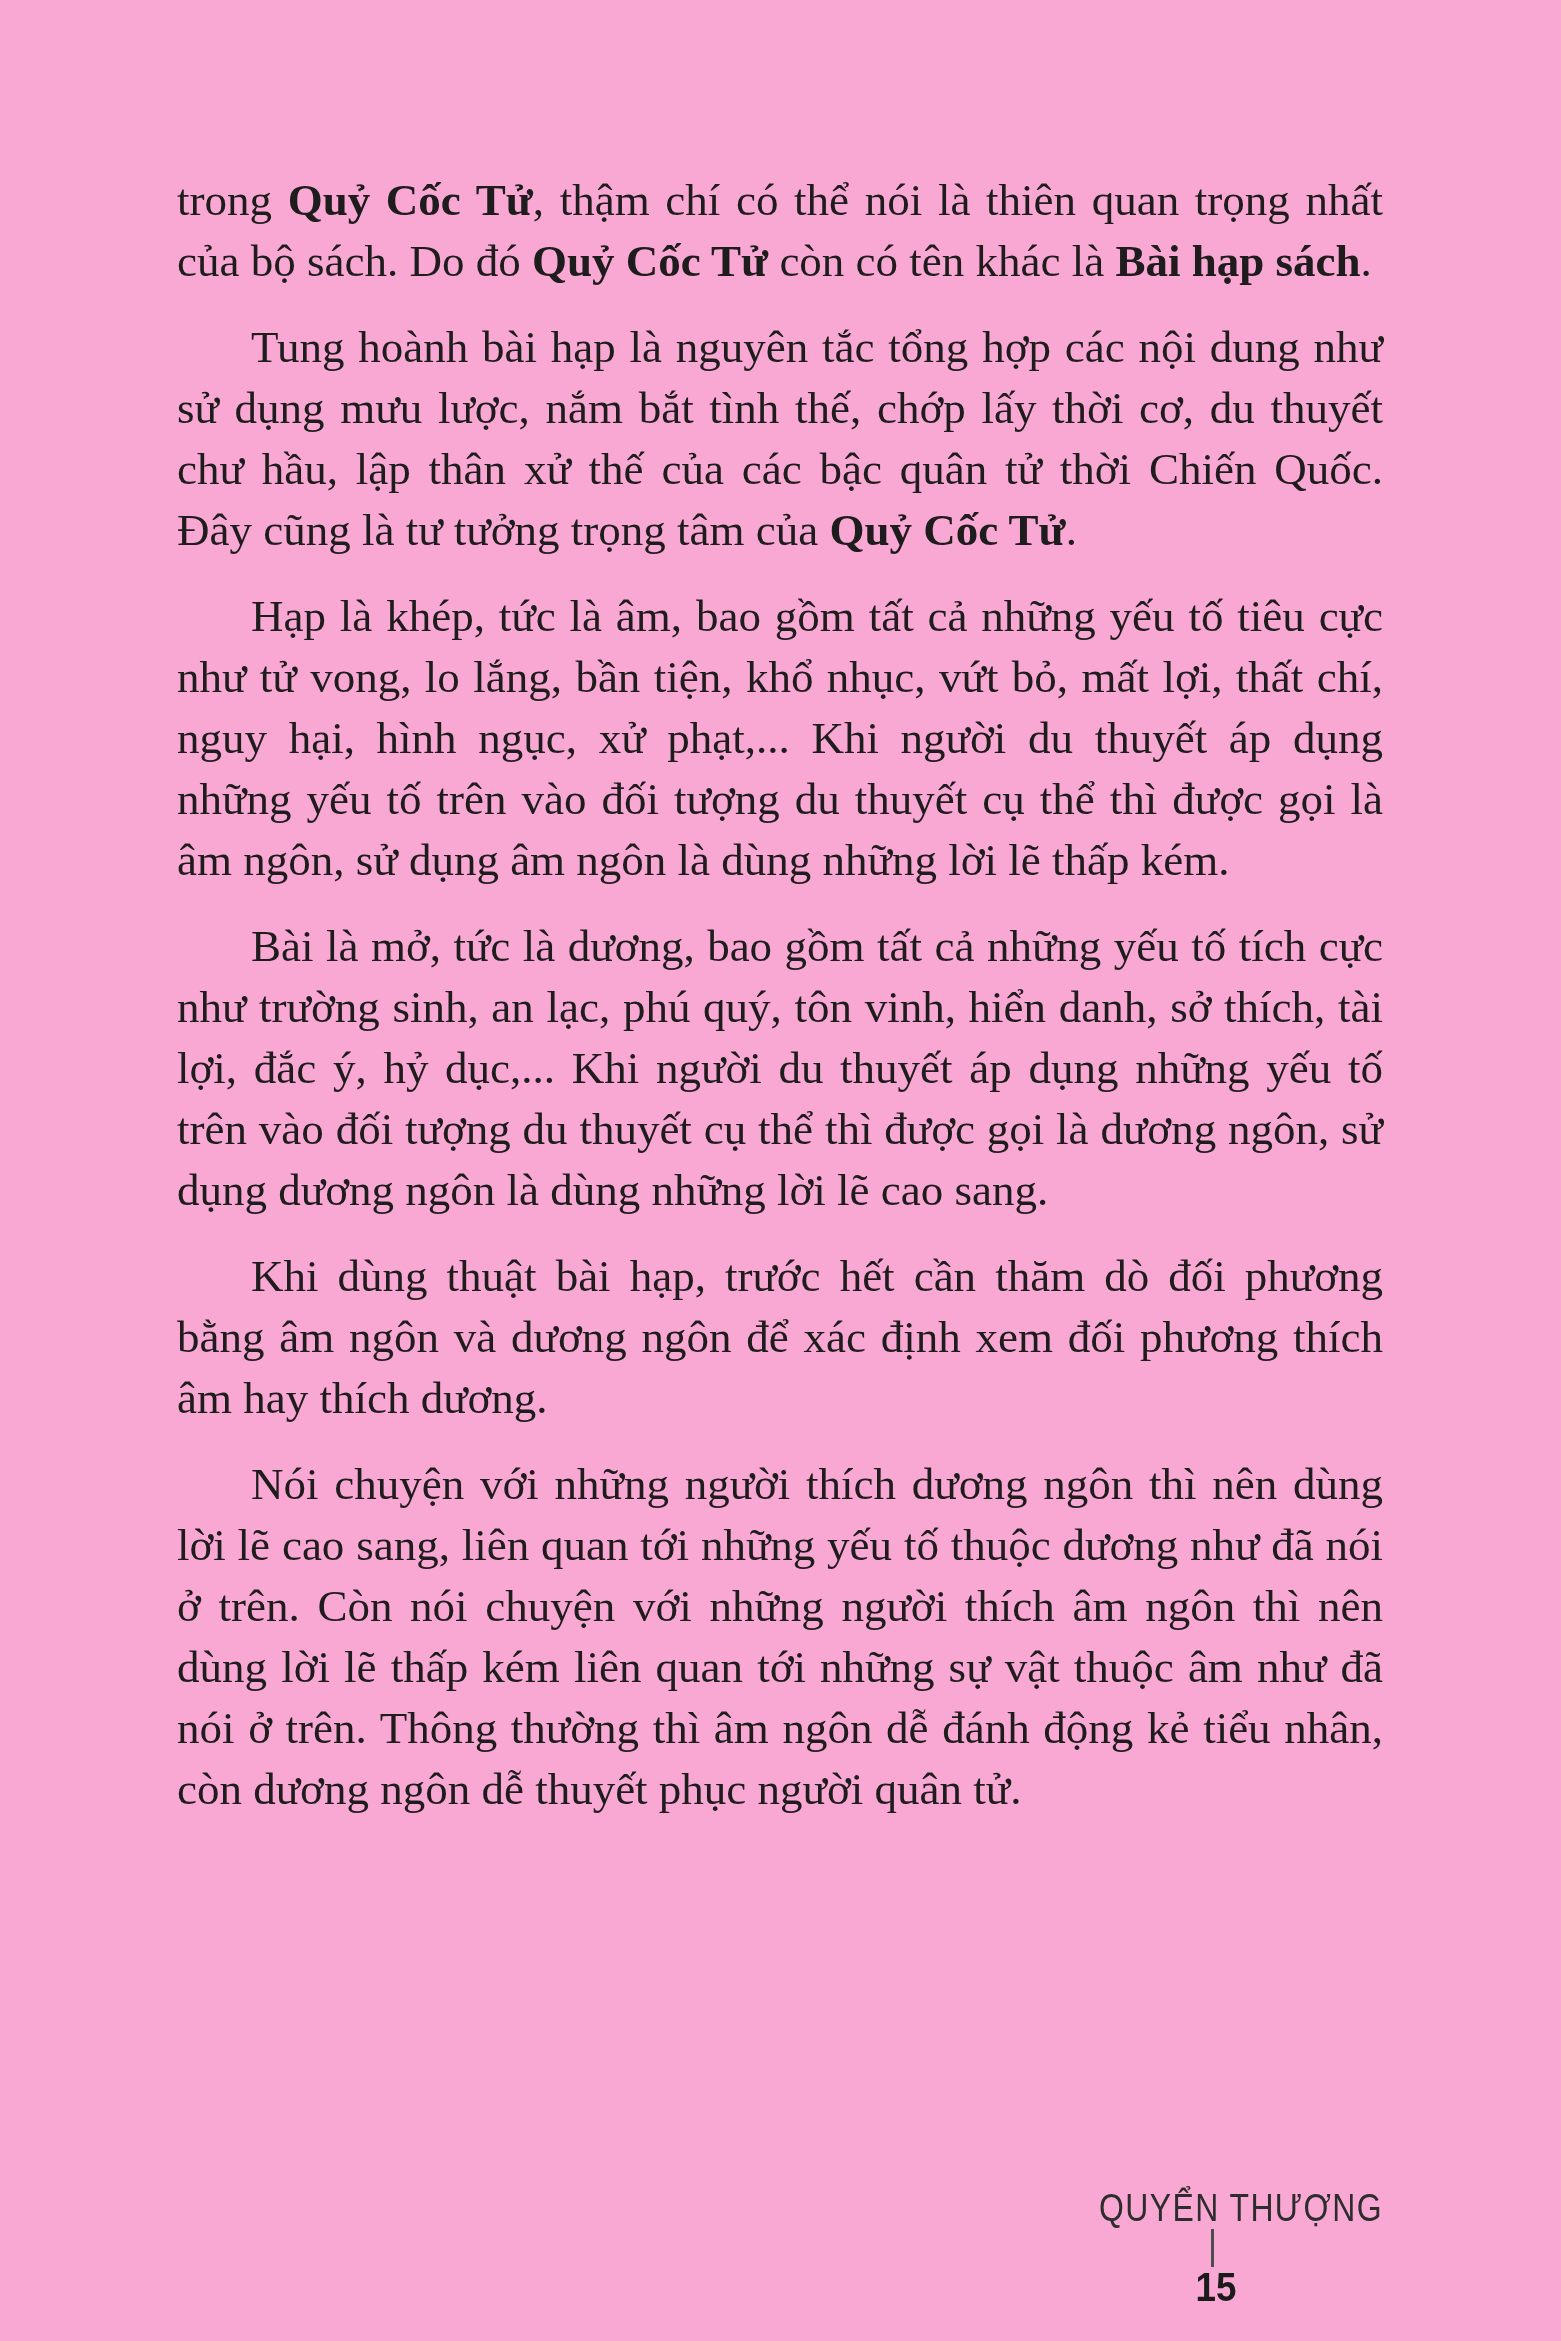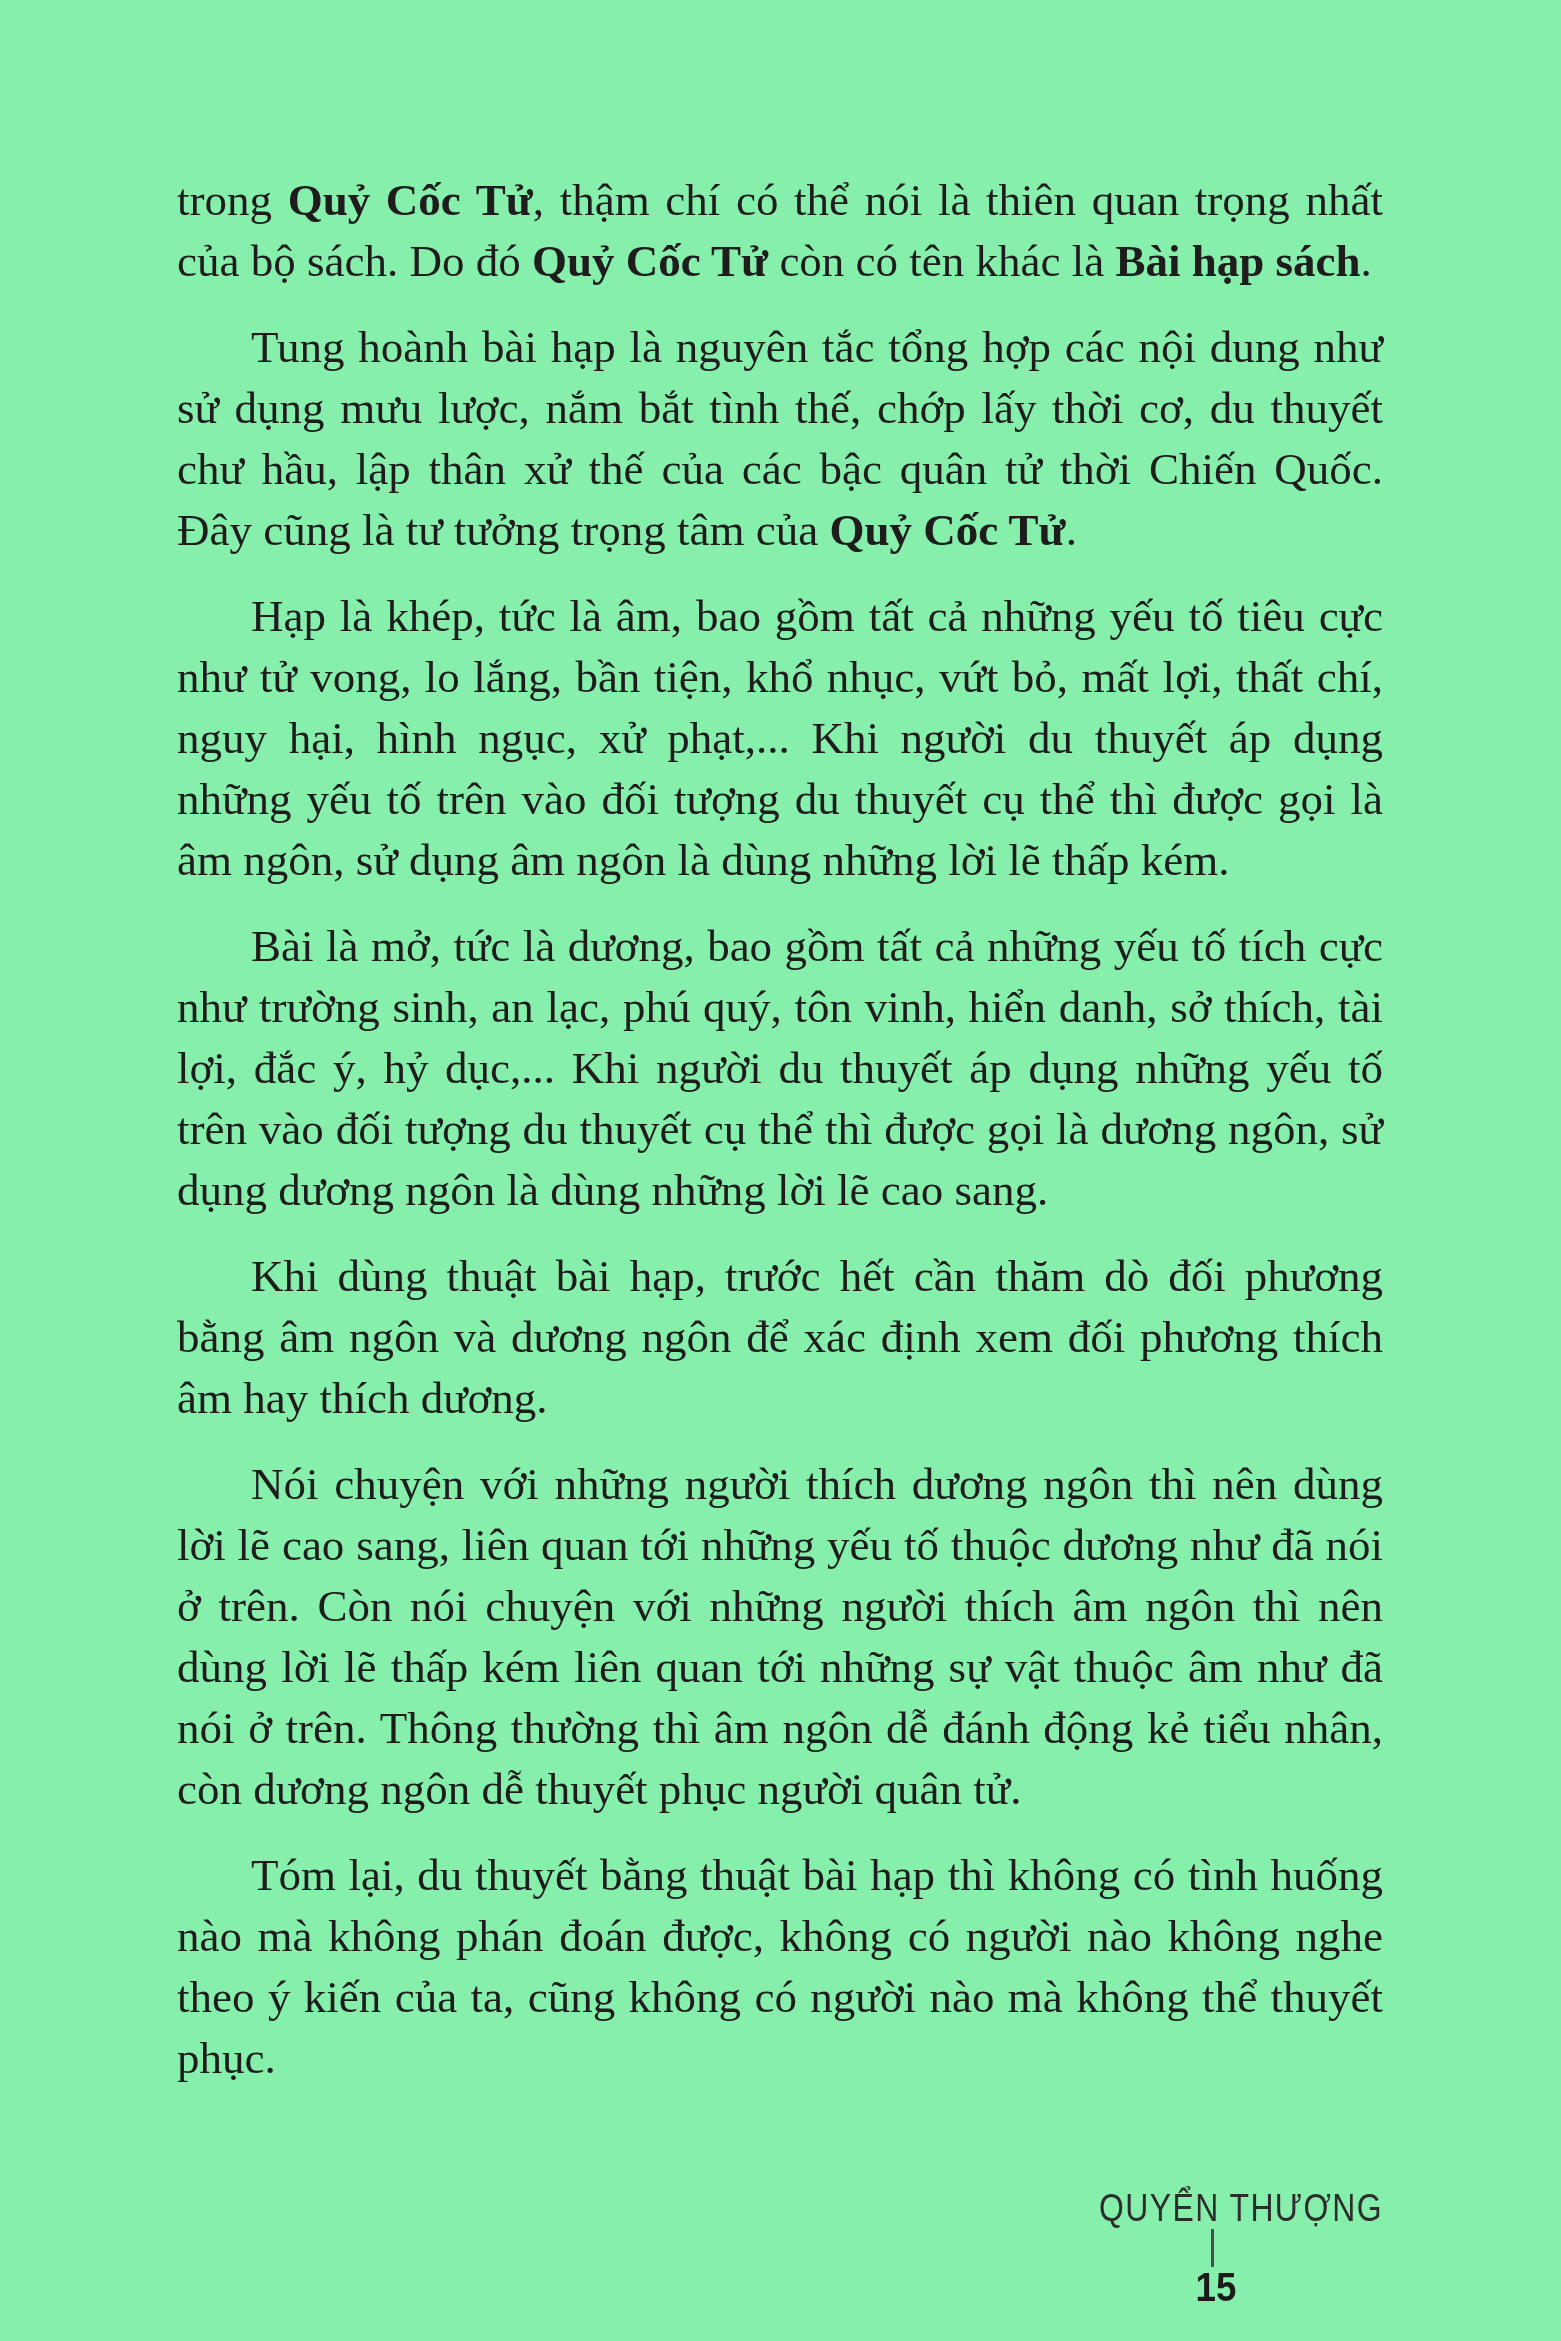--- a/index.html
+++ b/index.html
@@ -4,21 +4,21 @@
 <style>
   html, body {
     margin: 0;
     padding: 0;
     background: #ffffff;
   }
   .page {
     position: relative;
     width: 1561px;
     height: 2342px;
-    background: #86efac;
+    background: #f9a8d4;
     overflow: hidden;
   }
   .content {
     position: absolute;
     left: 177px;
     top: 170px;
     width: 1206px;
     font-family: "Liberation Serif", "DejaVu Serif", serif;
     font-size: 45px;
     line-height: 61px;
@@ -78,21 +78,20 @@
 <div class="page">
 
   <div class="content">
 
   <p class="no-indent"><span>trong </span><strong>Quỷ Cốc Tử</strong><span>, thậm chí có thể nói là thiên quan trọng nhất của bộ sách. Do đó </span><strong>Quỷ Cốc Tử</strong><span> còn có tên khác là </span><strong>Bài hạp sách</strong><span>.</span></p>
       <p class=""><span>Tung hoành bài hạp là nguyên tắc tổng hợp các nội dung như sử dụng mưu lược, nắm bắt tình thế, chớp lấy thời cơ, du thuyết chư hầu, lập thân xử thế của các bậc quân tử thời Chiến Quốc. Đây cũng là tư tưởng trọng tâm của </span><strong>Quỷ Cốc Tử</strong><span>.</span></p>
       <p class=""><span>Hạp là khép, tức là âm, bao gồm tất cả những yếu tố tiêu cực như tử vong, lo lắng, bần tiện, khổ nhục, vứt bỏ, mất lợi, thất chí, nguy hại, hình ngục, xử phạt,... Khi người du thuyết áp dụng những yếu tố trên vào đối tượng du thuyết cụ thể thì được gọi là âm ngôn, sử dụng âm ngôn là dùng những lời lẽ thấp kém.</span></p>
       <p class=""><span>Bài là mở, tức là dương, bao gồm tất cả những yếu tố tích cực như trường sinh, an lạc, phú quý, tôn vinh, hiển danh, sở thích, tài lợi, đắc ý, hỷ dục,... Khi người du thuyết áp dụng những yếu tố trên vào đối tượng du thuyết cụ thể thì được gọi là dương ngôn, sử dụng dương ngôn là dùng những lời lẽ cao sang.</span></p>
       <p class=""><span>Khi dùng thuật bài hạp, trước hết cần thăm dò đối phương bằng âm ngôn và dương ngôn để xác định xem đối phương thích âm hay thích dương.</span></p>
       <p class=""><span>Nói chuyện với những người thích dương ngôn thì nên dùng lời lẽ cao sang, liên quan tới những yếu tố thuộc dương như đã nói ở trên. Còn nói chuyện với những người thích âm ngôn thì nên dùng lời lẽ thấp kém liên quan tới những sự vật thuộc âm như đã nói ở trên. Thông thường thì âm ngôn dễ đánh động kẻ tiểu nhân, còn dương ngôn dễ thuyết phục người quân tử.</span></p>
-      <p class=""><span>Tóm lại, du thuyết bằng thuật bài hạp thì không có tình huống nào mà không phán đoán được, không có người nào không nghe theo ý kiến của ta, cũng không có người nào mà không thể thuyết phục.</span></p>
     </div>
 
   <div class="footer">
     <span class="section-label">QUYỂN THƯỢNG</span>
     <span class="separator"></span>
     <span class="page-number">15</span>
   </div>
 
 </div>
 

